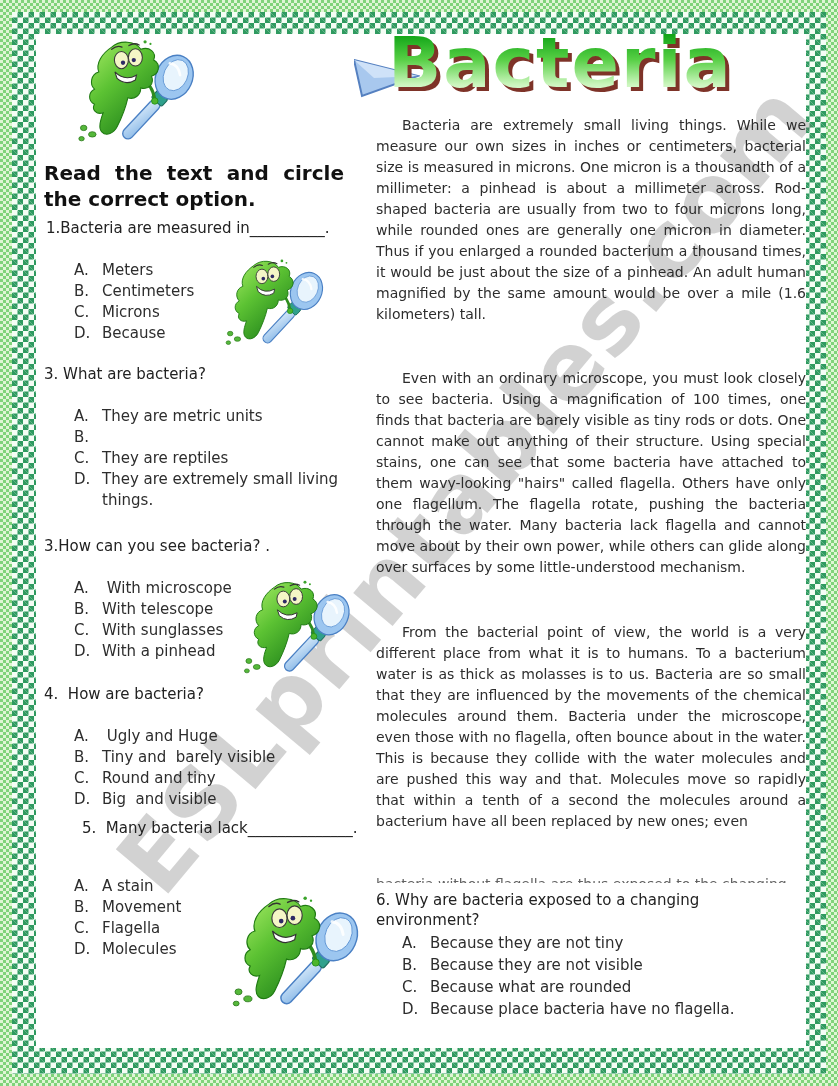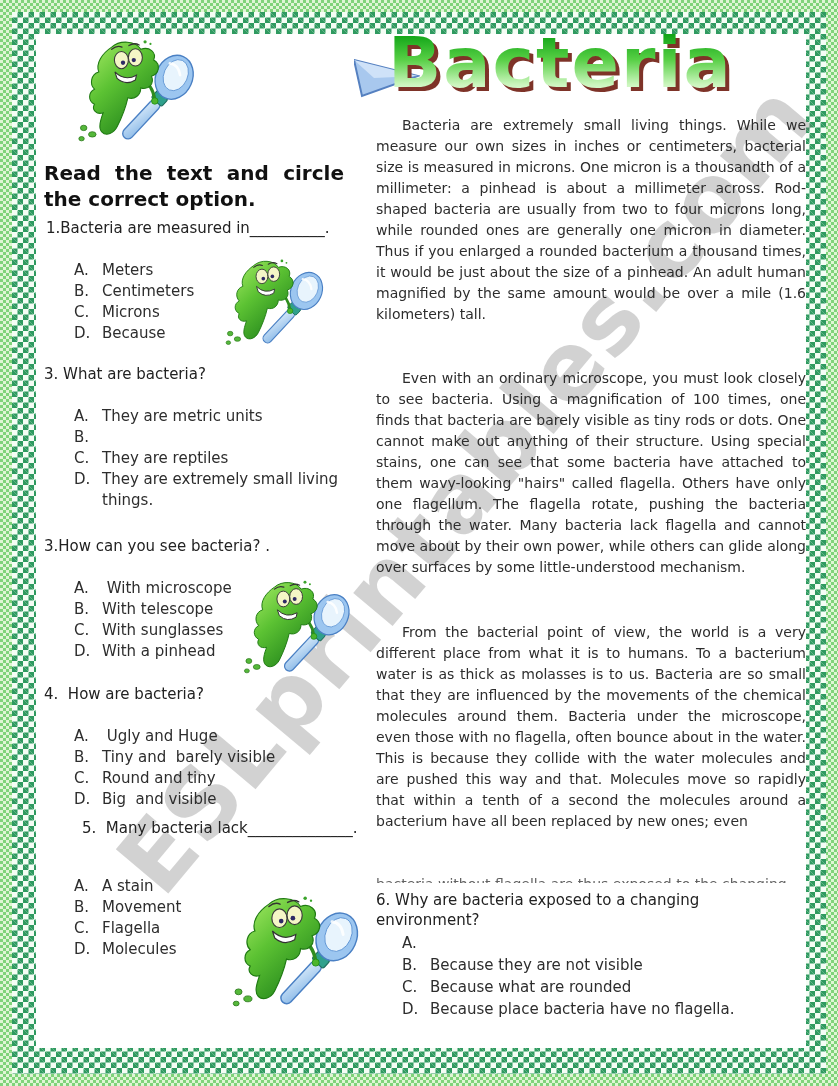--- a/index.html
+++ b/index.html
@@ -308,20 +308,21 @@
 
       <div class="abs para" style="top:81px;left:0;">Bacteria are extremely small living things. While we measure our own sizes in inches or centimeters, bacterial size is measured in microns. One micron is a thousandth of a millimeter: a pinhead is about a millimeter across. Rod-shaped bacteria are usually from two to four microns long, while rounded ones are generally one micron in diameter. Thus if you enlarged a rounded bacterium a thousand times, it would be just about the size of a pinhead. An adult human magnified by the same amount would be over a mile (1.6 kilometers) tall.</div>
       <div class="abs para" style="top:334px;left:0;">Even with an ordinary microscope, you must look closely to see bacteria. Using a magnification of 100 times, one finds that bacteria are barely visible as tiny rods or dots. One cannot make out anything of their structure. Using special stains, one can see that some bacteria have attached to them wavy-looking "hairs" called flagella. Others have only one flagellum. The flagella rotate, pushing the bacteria through the water. Many bacteria lack flagella and cannot move about by their own power, while others can glide along over surfaces by some little-understood mechanism.</div>
       <div class="abs para" style="top:588px;left:0;">From the bacterial point of view, the world is a very different place from what it is to humans. To a bacterium water is as thick as molasses is to us. Bacteria are so small that they are influenced by the movements of the chemical molecules around them. Bacteria under the microscope, even those with no flagella, often bounce about in the water. This is because they collide with the water molecules and are pushed this way and that. Molecules move so rapidly that within a tenth of a second the molecules around a bacterium have all been replaced by new ones; even</div>
       <div class="abs para clipped" style="top:840px;left:0;text-indent:0;">bacteria without flagella are thus exposed to the changing</div>
 
       <div class="abs qlabel" style="top:856px;left:0;width:430px;">6. Why are bacteria exposed to a changing environment?</div>
       <div class="abs opts" style="top:898px;left:0;width:420px;">
         <div class="opt">
             <span class="ltr">A.</span>
+            <span class="otxt">Because they are not tiny</span>
           </div>
         <div class="opt">
             <span class="ltr">B.</span>
             <span class="otxt">Because they are not visible</span>
           </div>
         <div class="opt">
             <span class="ltr">C.</span>
             <span class="otxt">Because what are rounded</span>
           </div>
         <div class="opt">

